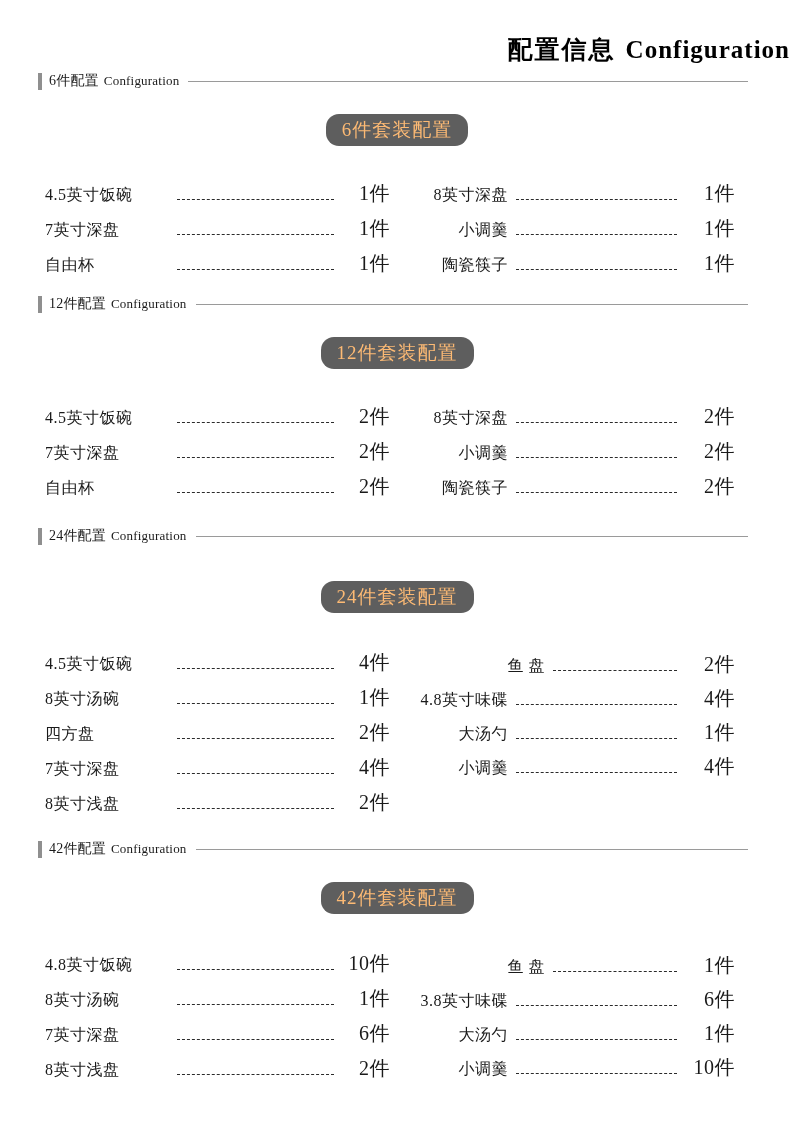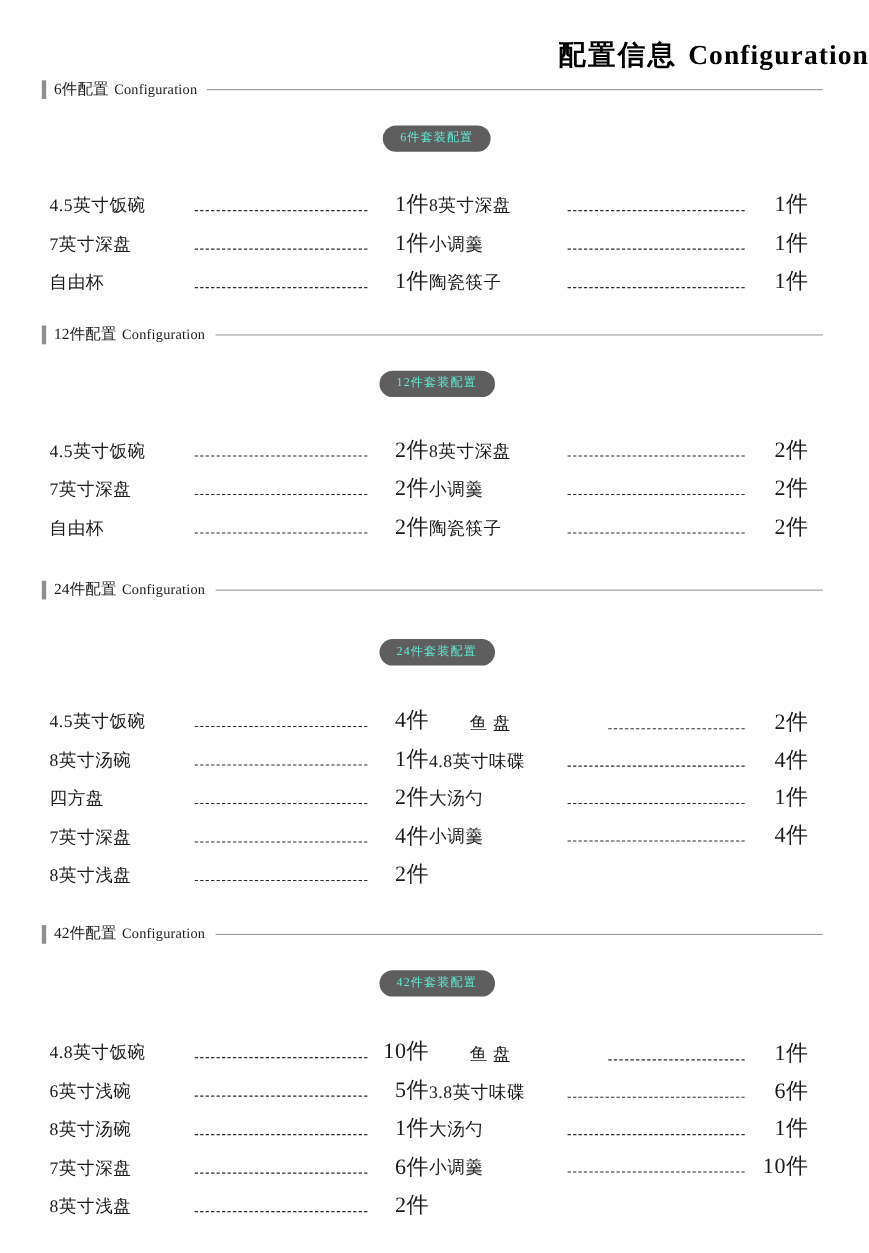--- a/index.html
+++ b/index.html
@@ -61,22 +61,22 @@
   }
 
   
   .badge-wrap {
     display: flex;
     justify-content: center;
     padding-left: 4px;
   }
   .badge {
     background: #5e5e5e;
-    color: #5eead4;
-    font-size: 11px;
+    color: #fdba74;
+    font-size: 19px;
     letter-spacing: 1px;
     padding: 6px 16px 7px 16px;
     line-height: 1;
     white-space: nowrap;
     border-radius: 13px;
   }
 
   
   .cols {
     display: flex;
@@ -112,21 +112,21 @@
     text-align: right;
     letter-spacing: 0.5px;
   }
 
   
   .col-left .label { width: 120px; }
   .col-left .leader { margin-left: 12px; margin-right: 12px; }
   .col-left .qty { width: 44px; }
 
   
-  .col-right .label { width: 118px; }
+  .col-right .label { width: 118px; text-align: right; }
   .col-right .leader { margin-left: 8px; margin-right: 14px; }
   .col-right .qty { width: 44px; }
 
   
   .col-right .row .leader { margin-bottom: 3px; }
 
   .spaced { letter-spacing: 7px; margin-left: 37px; }
 </style>
 </head>
 <body>
@@ -299,25 +299,20 @@
         <span class="badge">42件套装配置</span>
       </div>
       <div class="cols" style="margin-top: 36px;">
         <div class="col col-left">
           <div class="row">
             <span class="label">4.8英寸饭碗</span>
             <span class="leader"></span>
             <span class="qty">10件</span>
           </div>
           <div class="row">
-            <span class="label">6英寸浅碗</span>
-            <span class="leader"></span>
-            <span class="qty">5件</span>
-          </div>
-          <div class="row">
             <span class="label">8英寸汤碗</span>
             <span class="leader"></span>
             <span class="qty">1件</span>
           </div>
           <div class="row">
             <span class="label">7英寸深盘</span>
             <span class="leader"></span>
             <span class="qty">6件</span>
           </div>
           <div class="row">

